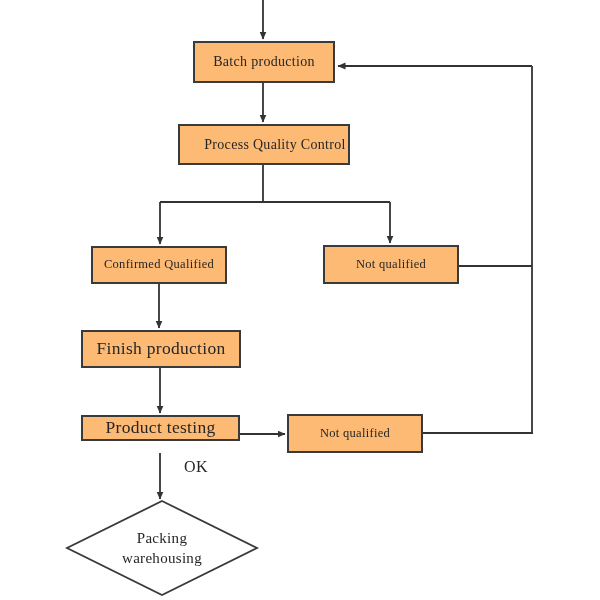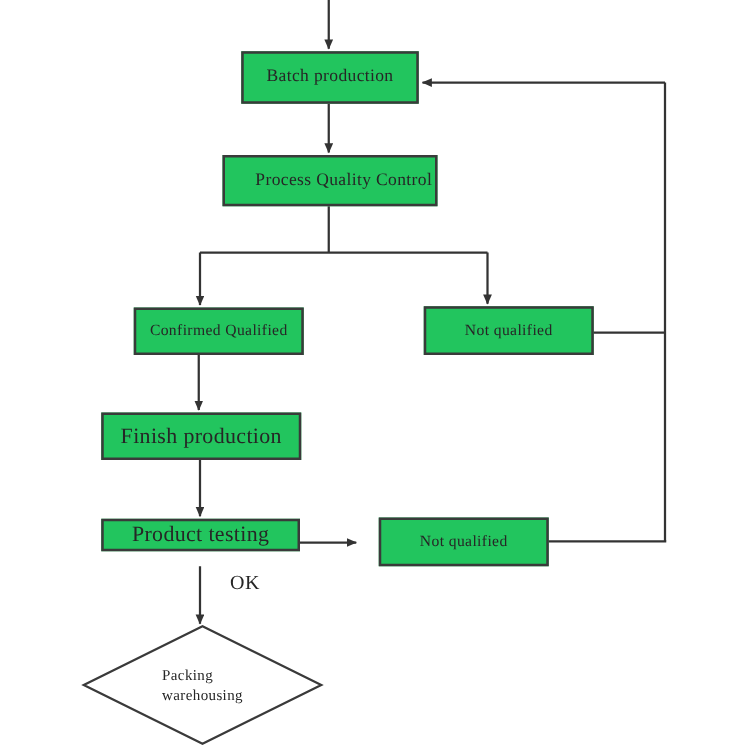--- a/index.html
+++ b/index.html
@@ -19,38 +19,39 @@
   #edges {
     position: absolute;
     left: 0;
     top: 0;
     width: 600px;
     height: 600px;
   }
   .node {
     position: absolute;
     box-sizing: border-box;
-    background: #22c55e;
+    background: #fdba74;
     border: 2px solid #3a3a3a;
     display: flex;
     align-items: center;
     justify-content: center;
     text-align: center;
     line-height: 1.1;
     white-space: nowrap;
   }
-  .node.small { font-size: 12.5px; letter-spacing: 0.3px; margin-left: 16px; }
+  .node.small { font-size: 12.5px; letter-spacing: 0.3px; }
   .node.medium { font-size: 14px; letter-spacing: 0.3px; }
   .node.large { font-size: 17.5px; letter-spacing: 0.3px; }
   .diamond-label {
     position: absolute;
     display: flex;
     align-items: center;
     justify-content: center;
-    font-size: 12px;
+    text-align: center;
+    font-size: 15px;
     line-height: 1.35;
     white-space: pre-line;
     letter-spacing: 0.3px;
   }
   .edge-label {
     position: absolute;
     font-size: 16px;
     letter-spacing: 0.5px;
   }
 </style>

